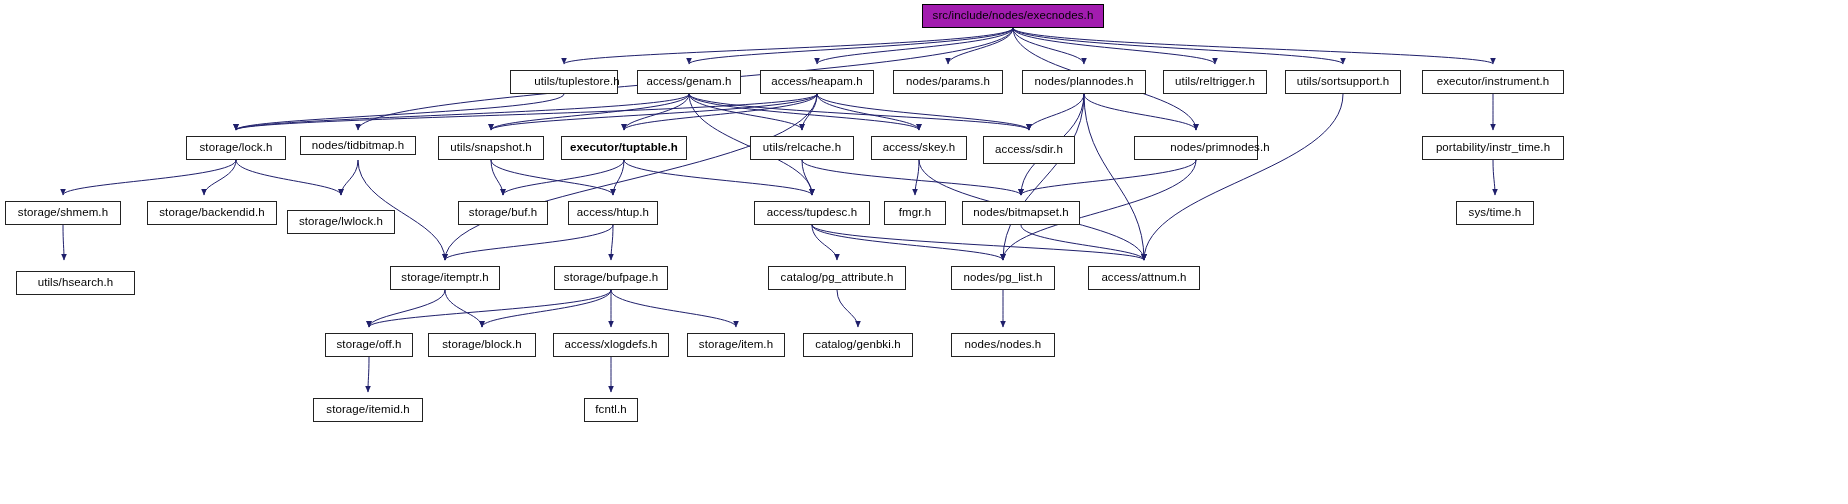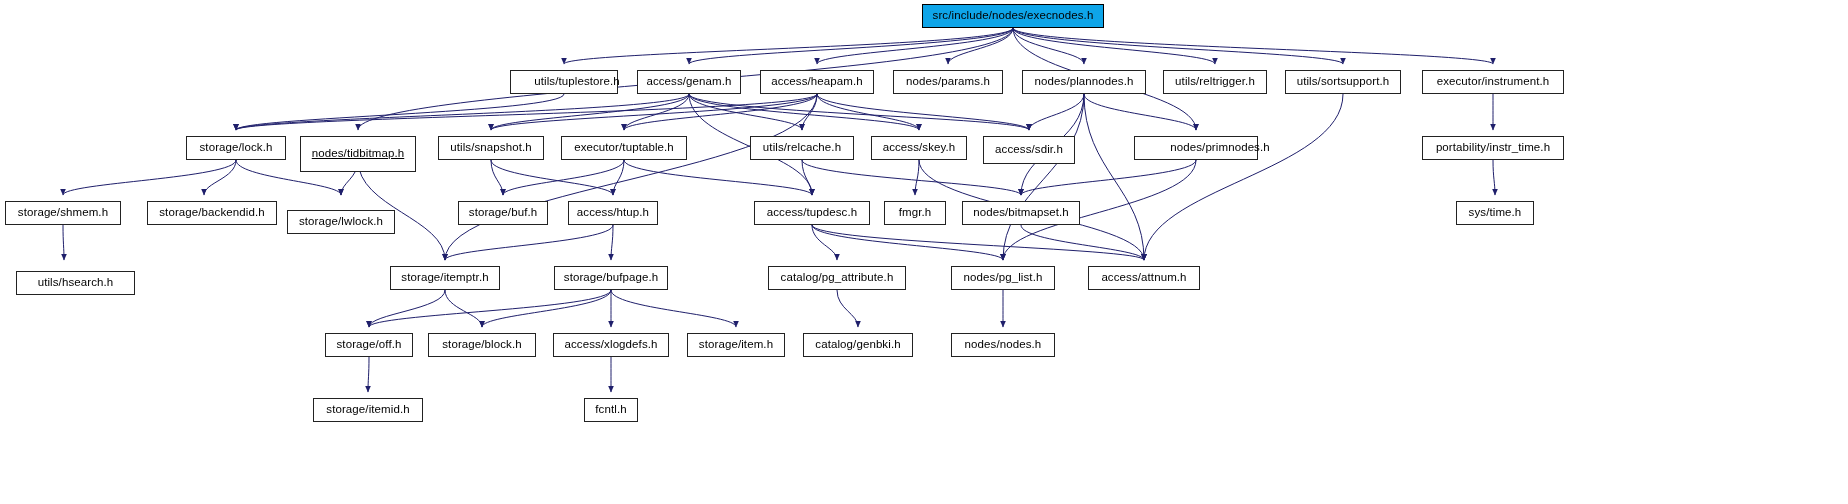--- a/index.html
+++ b/index.html
@@ -32,21 +32,21 @@
     font-size: 11.5px;
     line-height: 1;
     display: flex;
     align-items: center;
     justify-content: center;
     white-space: nowrap;
     letter-spacing: 0.1px;
     z-index: 2;
   }
   .node.root {
-    background: #0ea5e9;
+    background: #a21caf;
     border-color: #000000;
   }
 </style>
 </head>
 <body>
 
 <div id="canvas">
   <svg id="edges" xmlns="http://www.w3.org/2000/svg">
     <defs>
       <marker id="arrow" markerWidth="8" markerHeight="8" refX="6.5" refY="3" orient="auto" markerUnits="strokeWidth">
@@ -126,23 +126,23 @@
       <div class="node root" style="left: 922px; top: 4px; width: 182px; height: 24px;">src/include/nodes/execnodes.h</div>
       <div class="node" style="left: 510px; top: 70px; width: 108px; height: 24px; padding-left: 26px;">utils/tuplestore.h</div>
       <div class="node" style="left: 637px; top: 70px; width: 104px; height: 24px;">access/genam.h</div>
       <div class="node" style="left: 760px; top: 70px; width: 114px; height: 24px;">access/heapam.h</div>
       <div class="node" style="left: 893px; top: 70px; width: 110px; height: 24px;">nodes/params.h</div>
       <div class="node" style="left: 1022px; top: 70px; width: 124px; height: 24px;">nodes/plannodes.h</div>
       <div class="node" style="left: 1163px; top: 70px; width: 104px; height: 24px;">utils/reltrigger.h</div>
       <div class="node" style="left: 1285px; top: 70px; width: 116px; height: 24px;">utils/sortsupport.h</div>
       <div class="node" style="left: 1422px; top: 70px; width: 142px; height: 24px;">executor/instrument.h</div>
       <div class="node" style="left: 186px; top: 136px; width: 100px; height: 24px;">storage/lock.h</div>
-      <div class="node" style="left: 300px; top: 136px; width: 116px; height: 36px; text-decoration: underline;">nodes/tidbitmap.h</div>
+      <div class="node" style="left: 300px; top: 136px; width: 116px; height: 19px;">nodes/tidbitmap.h</div>
       <div class="node" style="left: 438px; top: 136px; width: 106px; height: 24px;">utils/snapshot.h</div>
-      <div class="node" style="left: 561px; top: 136px; width: 126px; height: 24px;">executor/tuptable.h</div>
+      <div class="node" style="left: 561px; top: 136px; width: 126px; height: 24px; font-weight: bold;">executor/tuptable.h</div>
       <div class="node" style="left: 750px; top: 136px; width: 104px; height: 24px;">utils/relcache.h</div>
       <div class="node" style="left: 871px; top: 136px; width: 96px; height: 24px;">access/skey.h</div>
       <div class="node" style="left: 983px; top: 136px; width: 92px; height: 28px;">access/sdir.h</div>
       <div class="node" style="left: 1134px; top: 136px; width: 124px; height: 24px; padding-left: 48px;">nodes/primnodes.h</div>
       <div class="node" style="left: 1422px; top: 136px; width: 142px; height: 24px;">portability/instr_time.h</div>
       <div class="node" style="left: 5px; top: 201px; width: 116px; height: 24px;">storage/shmem.h</div>
       <div class="node" style="left: 139px; top: 201px; width: 130px; height: 24px; margin-left: 8px;">storage/backendid.h</div>
       <div class="node" style="left: 287px; top: 201px; width: 108px; height: 24px; margin-top: 9px;">storage/lwlock.h</div>
       <div class="node" style="left: 458px; top: 201px; width: 90px; height: 24px;">storage/buf.h</div>
       <div class="node" style="left: 568px; top: 201px; width: 90px; height: 24px;">access/htup.h</div>

